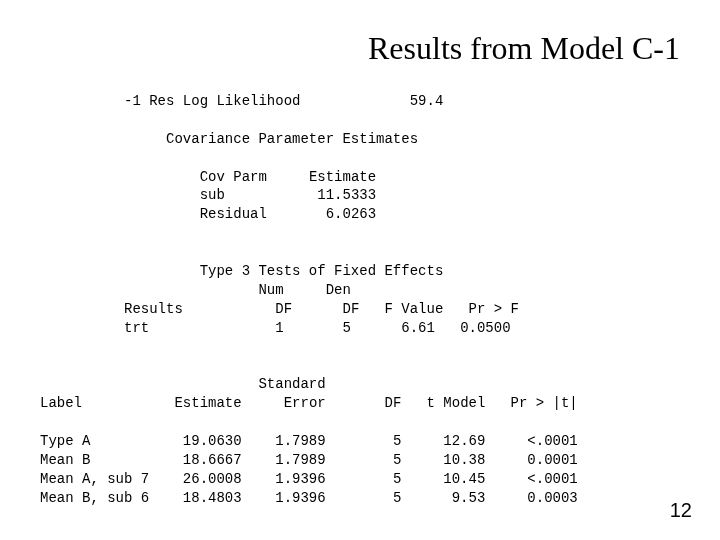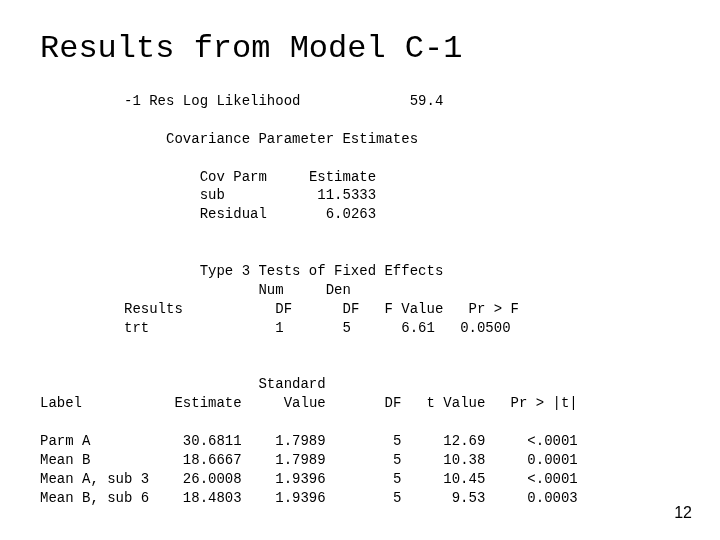--- a/index.html
+++ b/index.html
@@ -14,37 +14,37 @@
   .slide {
     width: 720px;
     height: 540px;
     box-sizing: border-box;
     padding: 20px 40px;
     position: relative;
   }
   h1.title {
     font-size: 32px;
     font-weight: 400;
-    text-align: left;
+    text-align: right;
     margin: 10px 0 25px 0;
-    font-family: Liberation Mono, monospace;
+    font-family: Liberation Serif, serif;
   }
   pre.block {
     font-family: "Courier New", Courier, monospace;
     font-size: 14px;
     line-height: 1.35;
     white-space: pre;
     margin: 0;
   }
   .pagenum {
     position: absolute;
     right: 28px;
     bottom: 18px;
     font-family: Arial, Helvetica, sans-serif;
-    font-size: 16px;
+    font-size: 20px;
   }
 </style>
 </head>
 <body>
 
 <div class="slide">
   <h1 class="title">Results from Model C-1</h1>
 
 <pre class="block">          <span>-1 Res Log Likelihood</span>             <span>59.4</span>
 
@@ -55,22 +55,22 @@
                    <span>Residual</span>       <span>6.0263</span>
 
 
                    <span>Type 3 Tests of Fixed Effects</span>
                           <span>Num</span>     <span>Den</span>
           <span>Results</span>           <span>DF</span>      <span>DF</span>   <span>F Value</span>   <span>Pr &gt; F</span>
           <span>trt</span>               <span>1</span>       <span>5</span>      <span>6.61</span>   <span>0.0500</span>
 
 
                           <span>Standard</span>
-<span>Label</span>           <span>Estimate</span>     <span>Value</span>       <span>DF</span>   <span>t Value</span>   <span>Pr &gt; |t|</span>
+<span>Label</span>           <span>Estimate</span>     <span>Error</span>       <span>DF</span>   <span>t Model</span>   <span>Pr &gt; |t|</span>
 
-<span>Parm A</span>           <span>30.6811</span>    <span>1.7989</span>        <span>5</span>     <span>12.69</span>     <span>&lt;.0001</span>
+<span>Type A</span>           <span>19.0630</span>    <span>1.7989</span>        <span>5</span>     <span>12.69</span>     <span>&lt;.0001</span>
 <span>Mean B</span>           <span>18.6667</span>    <span>1.7989</span>        <span>5</span>     <span>10.38</span>     <span>0.0001</span>
-<span>Mean A, sub 3</span>    <span>26.0008</span>    <span>1.9396</span>        <span>5</span>     <span>10.45</span>     <span>&lt;.0001</span>
+<span>Mean A, sub 7</span>    <span>26.0008</span>    <span>1.9396</span>        <span>5</span>     <span>10.45</span>     <span>&lt;.0001</span>
 <span>Mean B, sub 6</span>    <span>18.4803</span>    <span>1.9396</span>        <span>5</span>      <span>9.53</span>     <span>0.0003</span>
 </pre>
 
   <div class="pagenum">12</div>
 </div>
 
 </body></html>

